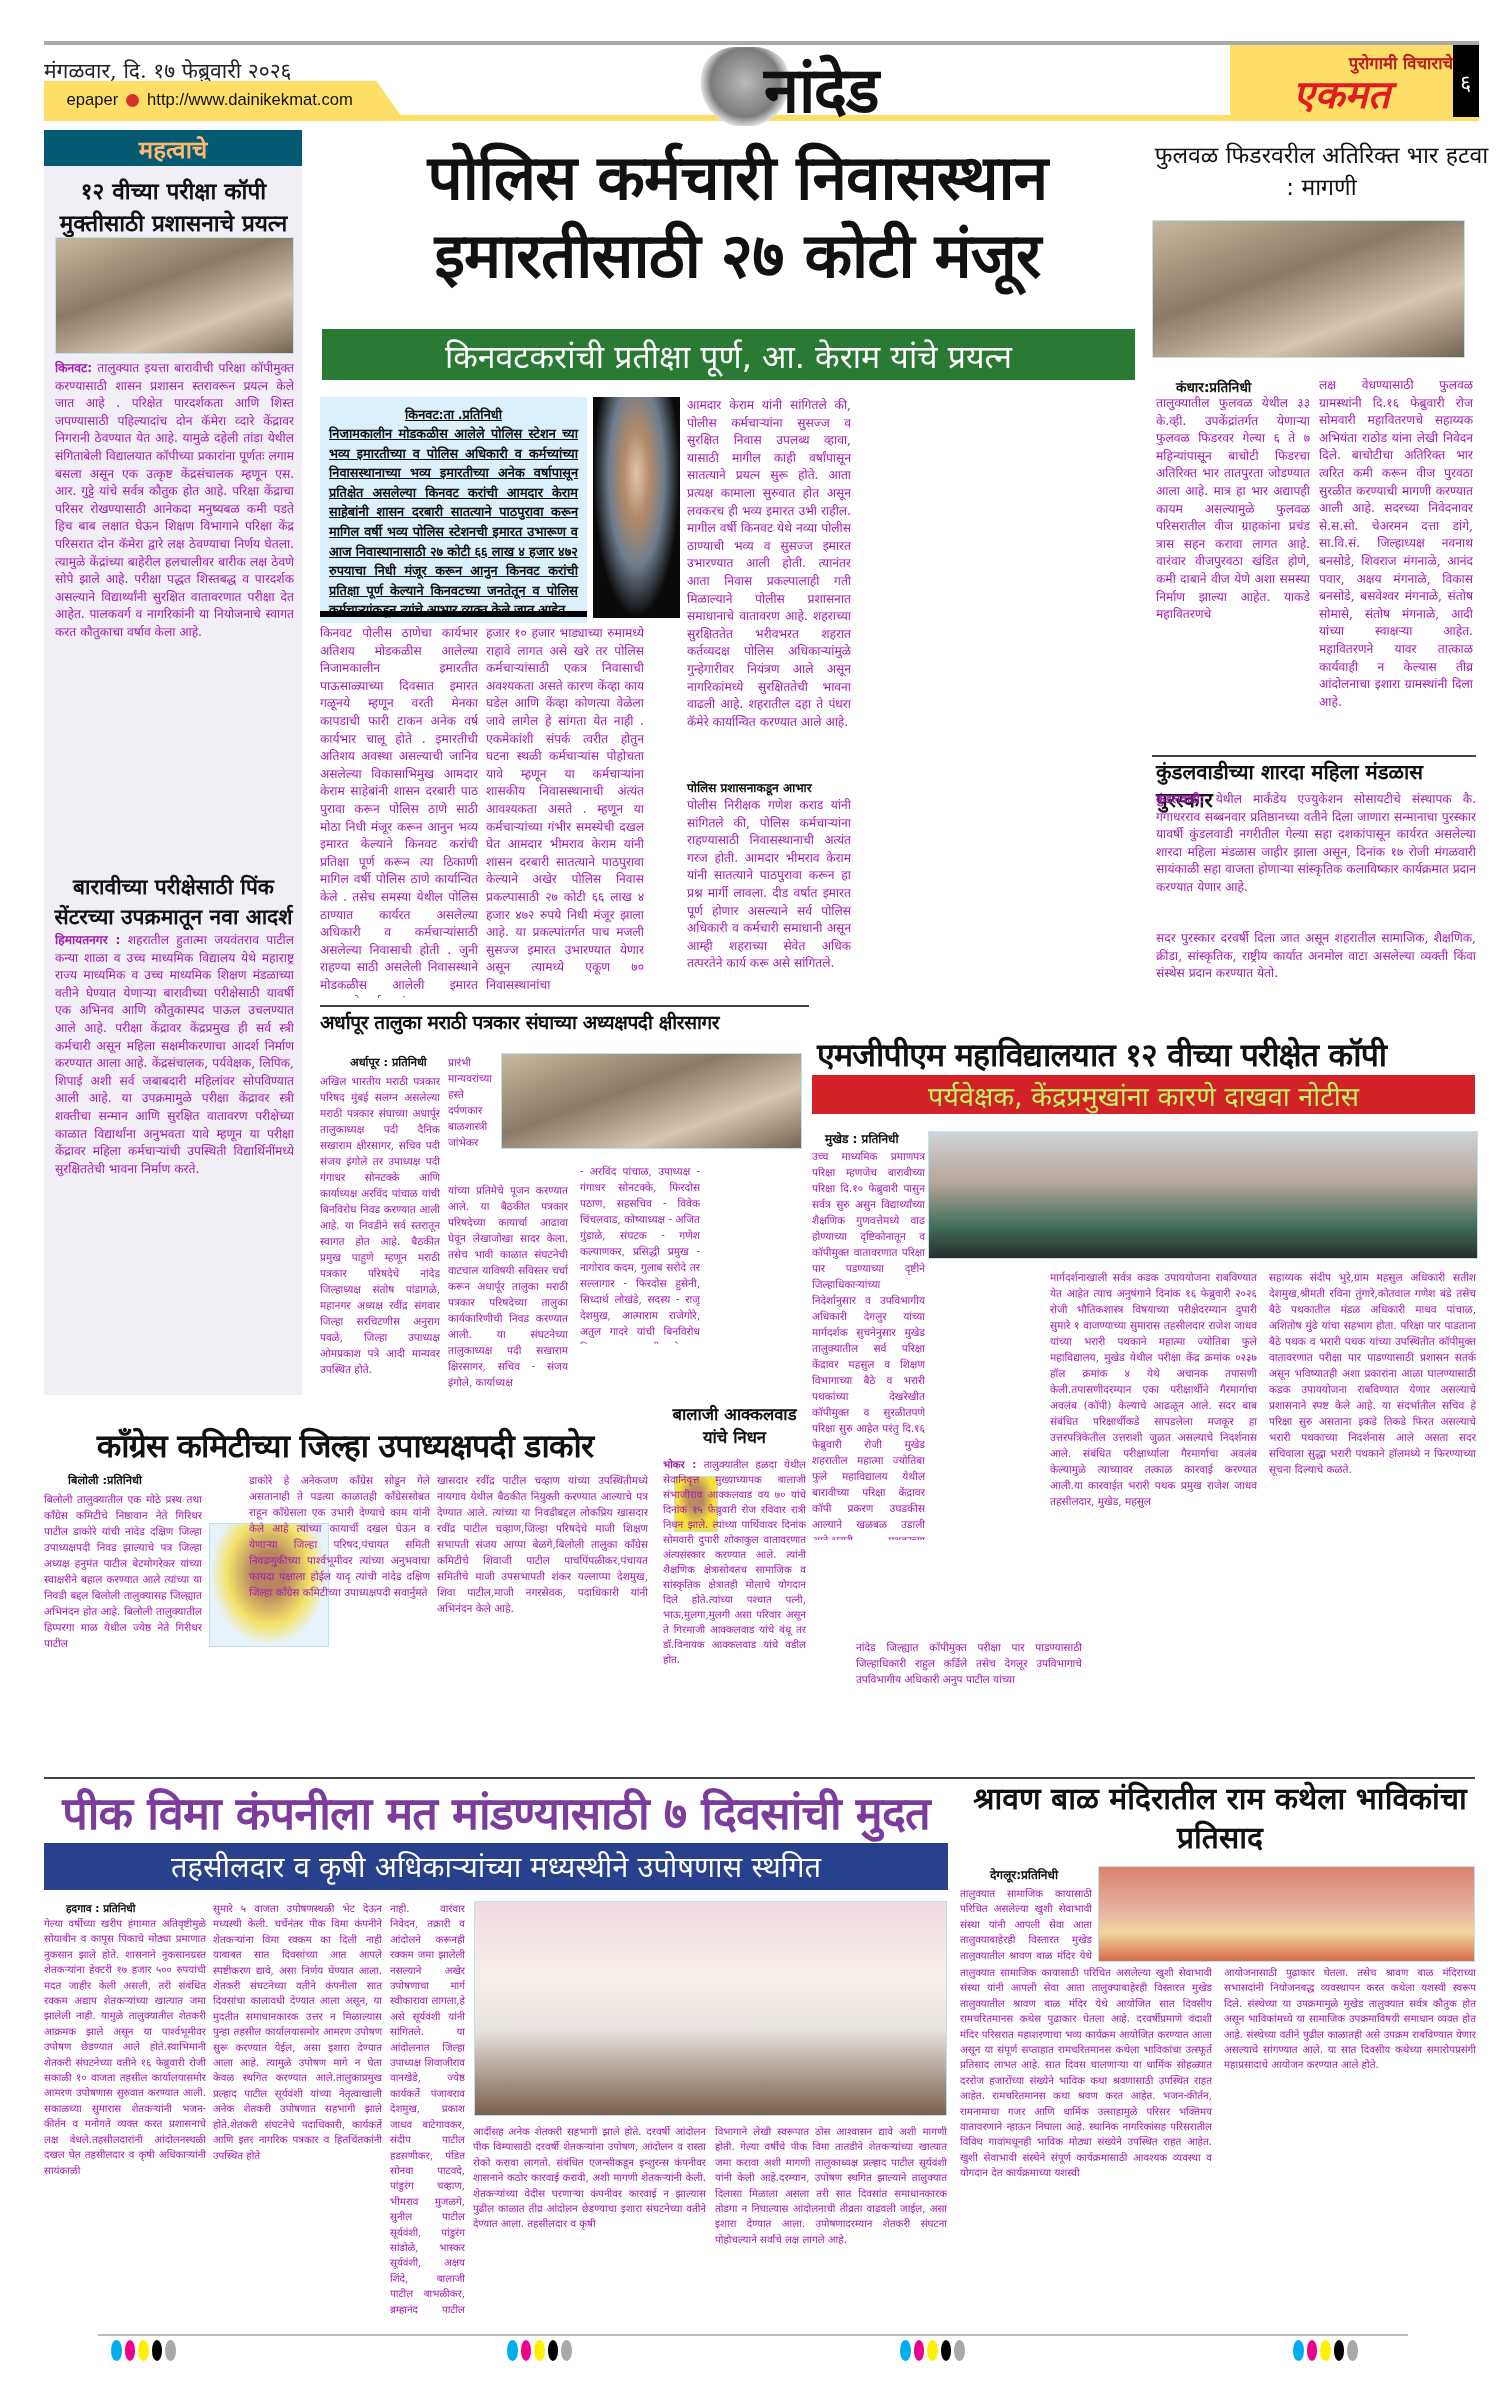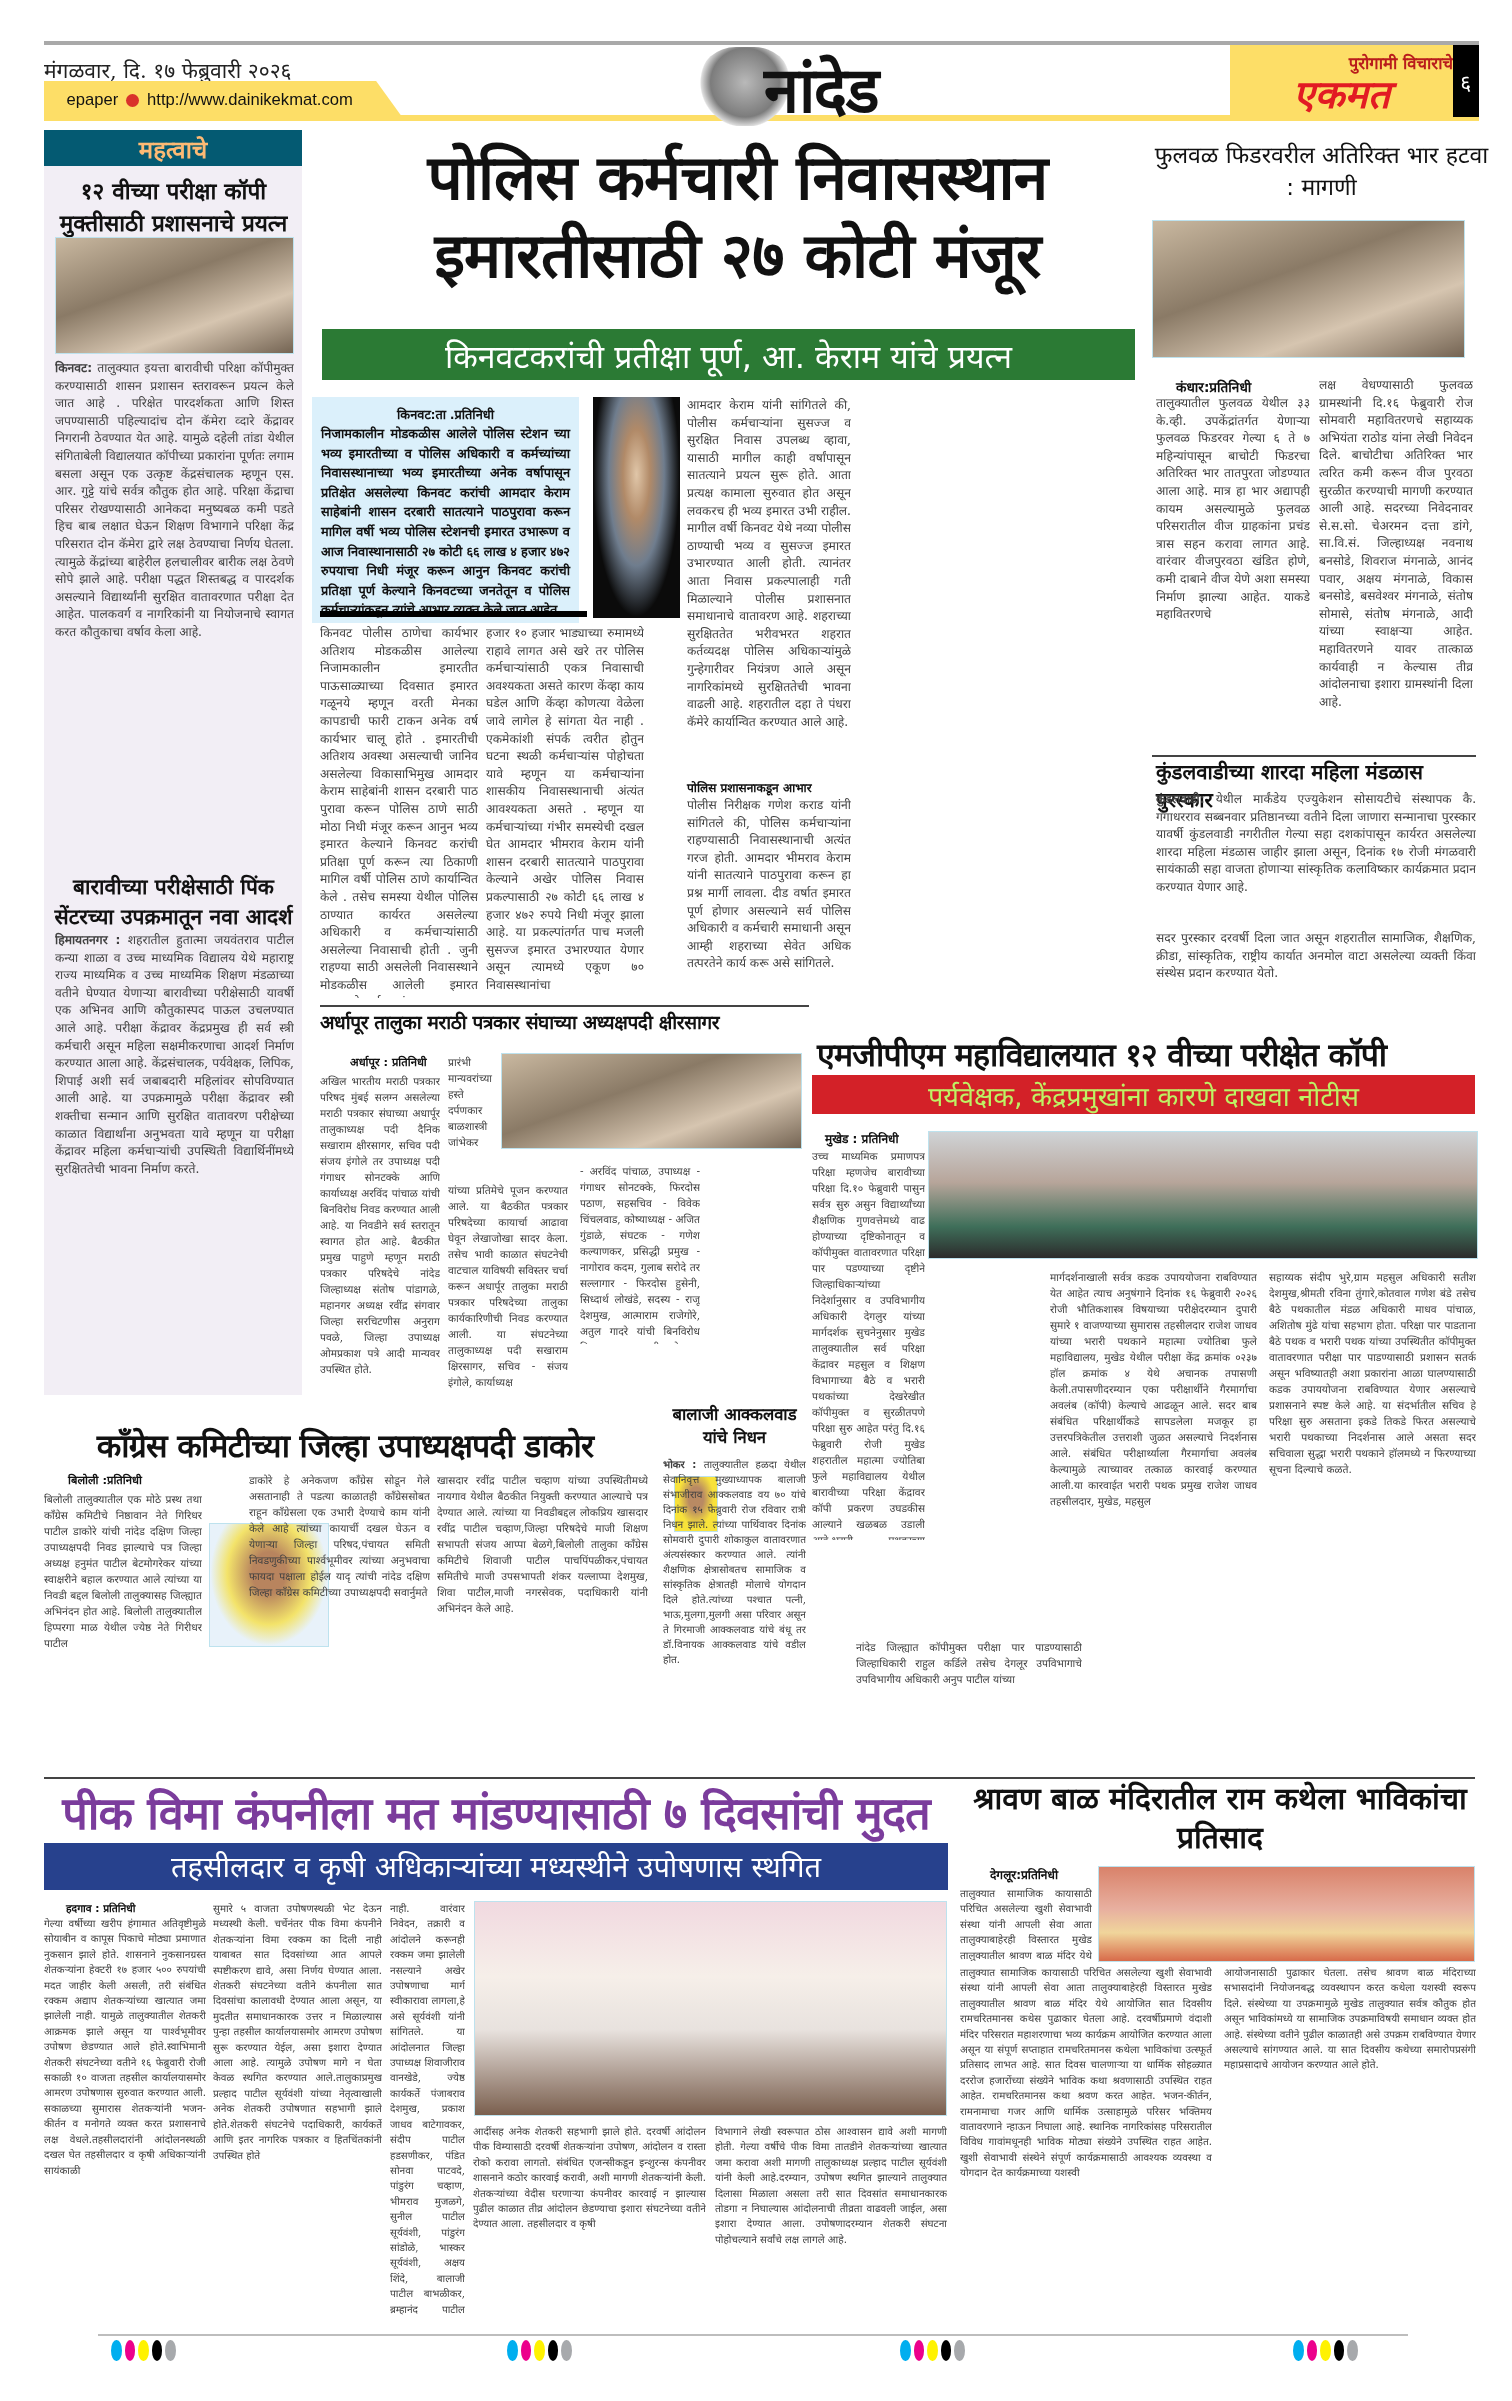--- a/index.html
+++ b/index.html
@@ -15,28 +15,28 @@
   .brand { left: 1230px; top: 45px; width: 223px; height: 72px; background: #fdde67; text-align: center; }
   .brand .tag { color: #b91c1c; font-size: 16.6px; font-weight: bold; margin-top: 6px; text-align: right; }
   .brand .name { color: #e21b23; font-size: 39px; font-weight: bold; line-height: 42px; font-style: italic; }
   .pageno { left: 1453px; top: 45px; width: 25.6px; height: 72px; background: #000; color: #fff; font-size: 21px; text-align: center; padding-top: 22.6px; }
 
   
   .side { left: 44px; top: 130px; width: 258px; height: 1265px; background: #f2eef5; }
   .side-head { left: 44px; top: 130px; width: 258px; height: 36px; background: #045a72; color: #fdba74; font-size: 24px; font-weight: bold; text-align: center; padding-top: 2.3px; }
   .side-h2 { left: 53px; top: 175px; width: 241px; font-size: 22.6px; font-weight: bold; text-align: center; line-height: 32px; }
   .photo { background: linear-gradient(160deg, #c9b8a0, #8a7a66 40%, #d6c5b0 70%, #746453); border: 0.8px solid #bde2ee; }
-  .body-text { font-size: 12.2px; line-height: 17.6px; text-align: justify; color: #404040; font-family: "DejaVu Serif", serif; }
+  .body-text { font-size: 12.2px; line-height: 17.6px; text-align: justify; color: #a21caf; font-family: "DejaVu Serif", serif; }
   .body-text b { font-family: "DejaVu Sans", sans-serif; }
   .sub-h { font-weight: bold; text-align: center; line-height: 30px; }
 
   
   .main-head { left: 331px; top: 139px; width: 813px; font-size: 62px; font-weight: bold; text-align: center; line-height: 78px; letter-spacing: -0.8px; }
   .green-bar { left: 322px; top: 329px; width: 813px; height: 51px; background: #2b7a34; color: #fff; font-size: 32px; text-align: center; padding-top: 4.5px; }
-  .lead-box { left: 312px; top: 397px; width: 267px; height: 226px; background: #dbf0fb; }
+  .lead-box { left: 320px; top: 397px; width: 267px; height: 226px; background: #dbf0fb; text-decoration: underline; }
   .lead-box-inner { padding: 7.5px 9px; font-size: 12.8px; line-height: 19.6px; font-weight: bold; font-family: "DejaVu Sans Condensed", "DejaVu Sans", sans-serif; text-align: justify; }
   .lead-rule { left: 320px; top: 611px; width: 267px; height: 6px; background: #000; }
   .portrait { left: 593px; top: 397px; width: 87px; height: 221px; background: radial-gradient(ellipse at 50% 35%, #e0c6a8 0%, #b18a68 22%, #6f7d8e 45%, #0b0b0b 70%); }
 
   
   .rhead { left: 1152px; top: 139px; width: 339px; font-size: 23px; text-align: center; line-height: 32px; font-family: "DejaVu Sans", sans-serif; }
   .rphoto { left: 1152px; top: 220px; width: 313px; height: 138px; }
   .section-head { font-weight: bold; font-size: 21px; }
 
   .rule-h { height: 1.5px; background: #444; }

